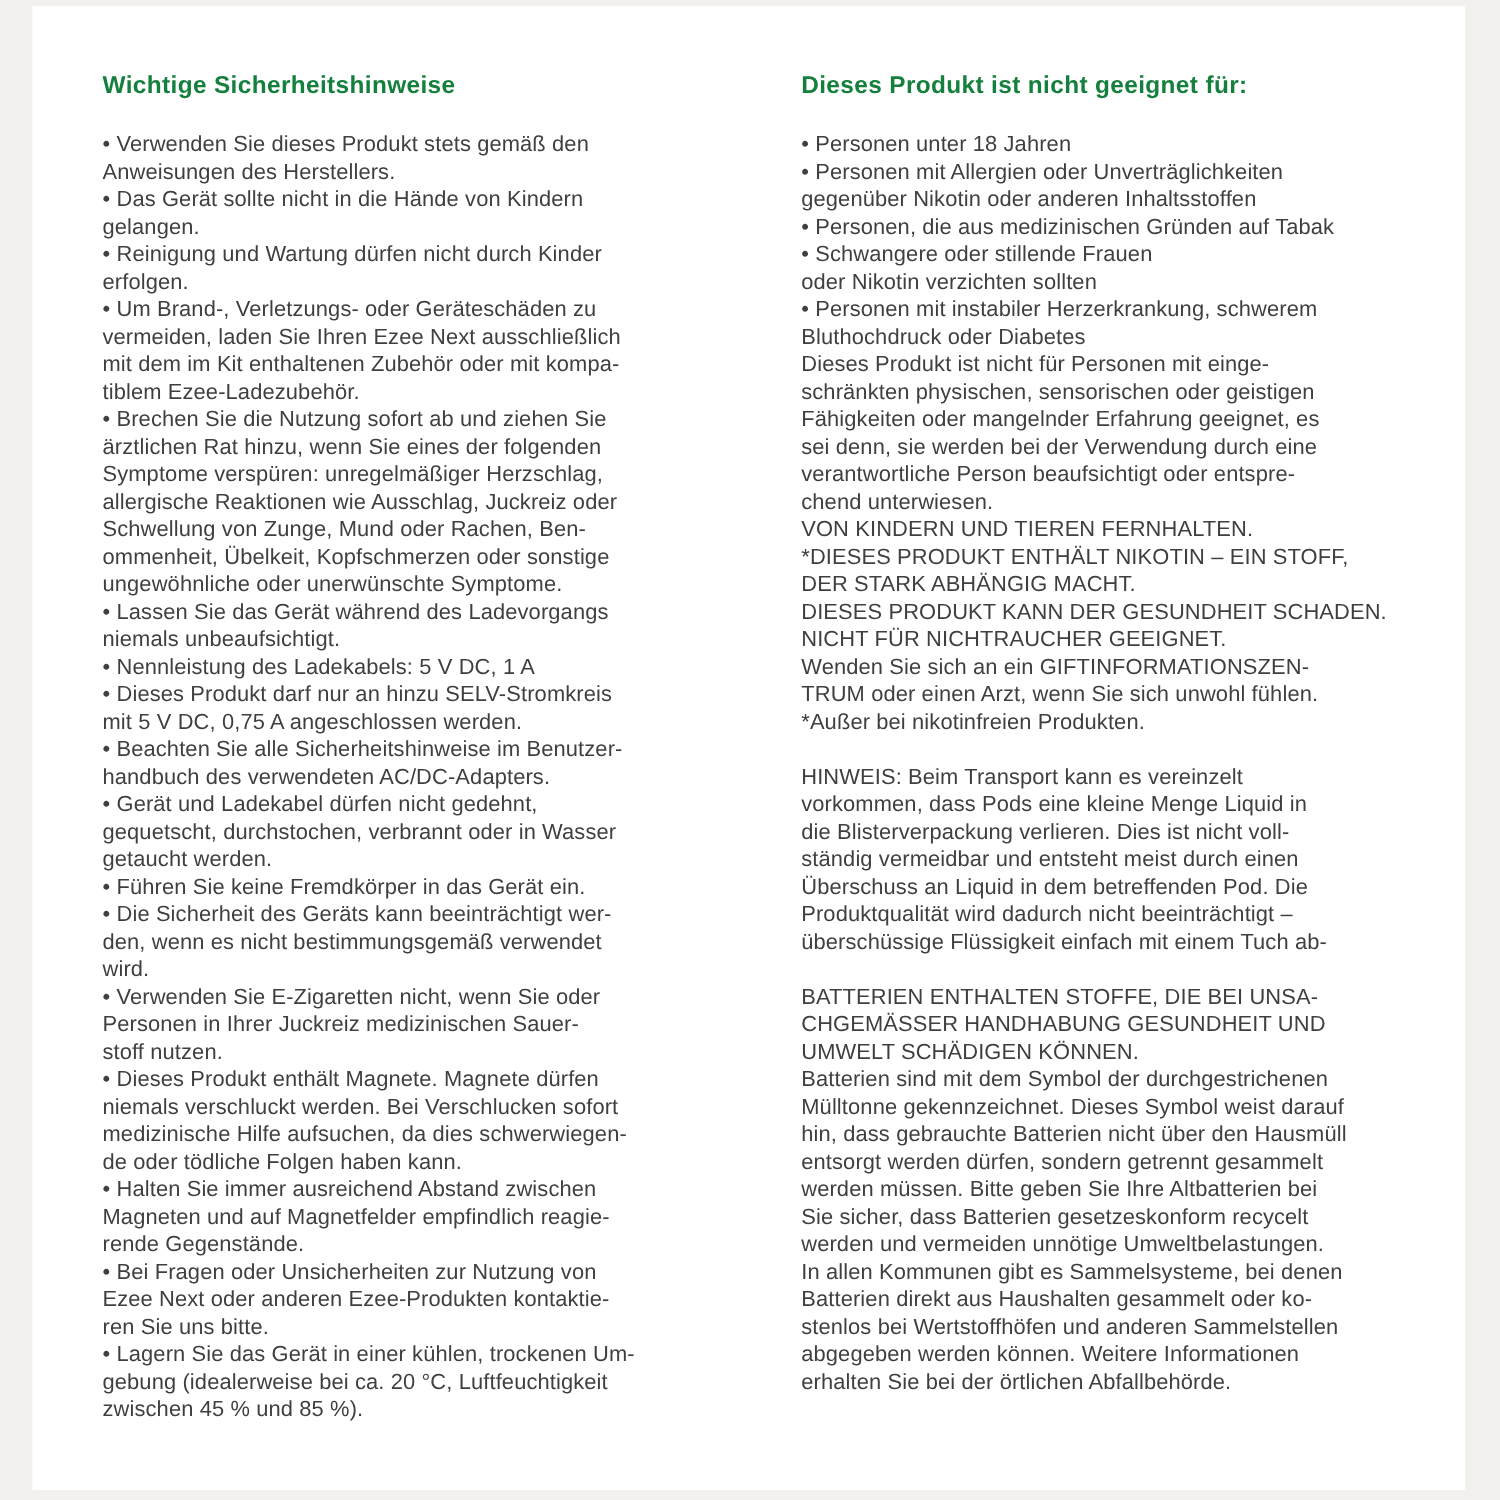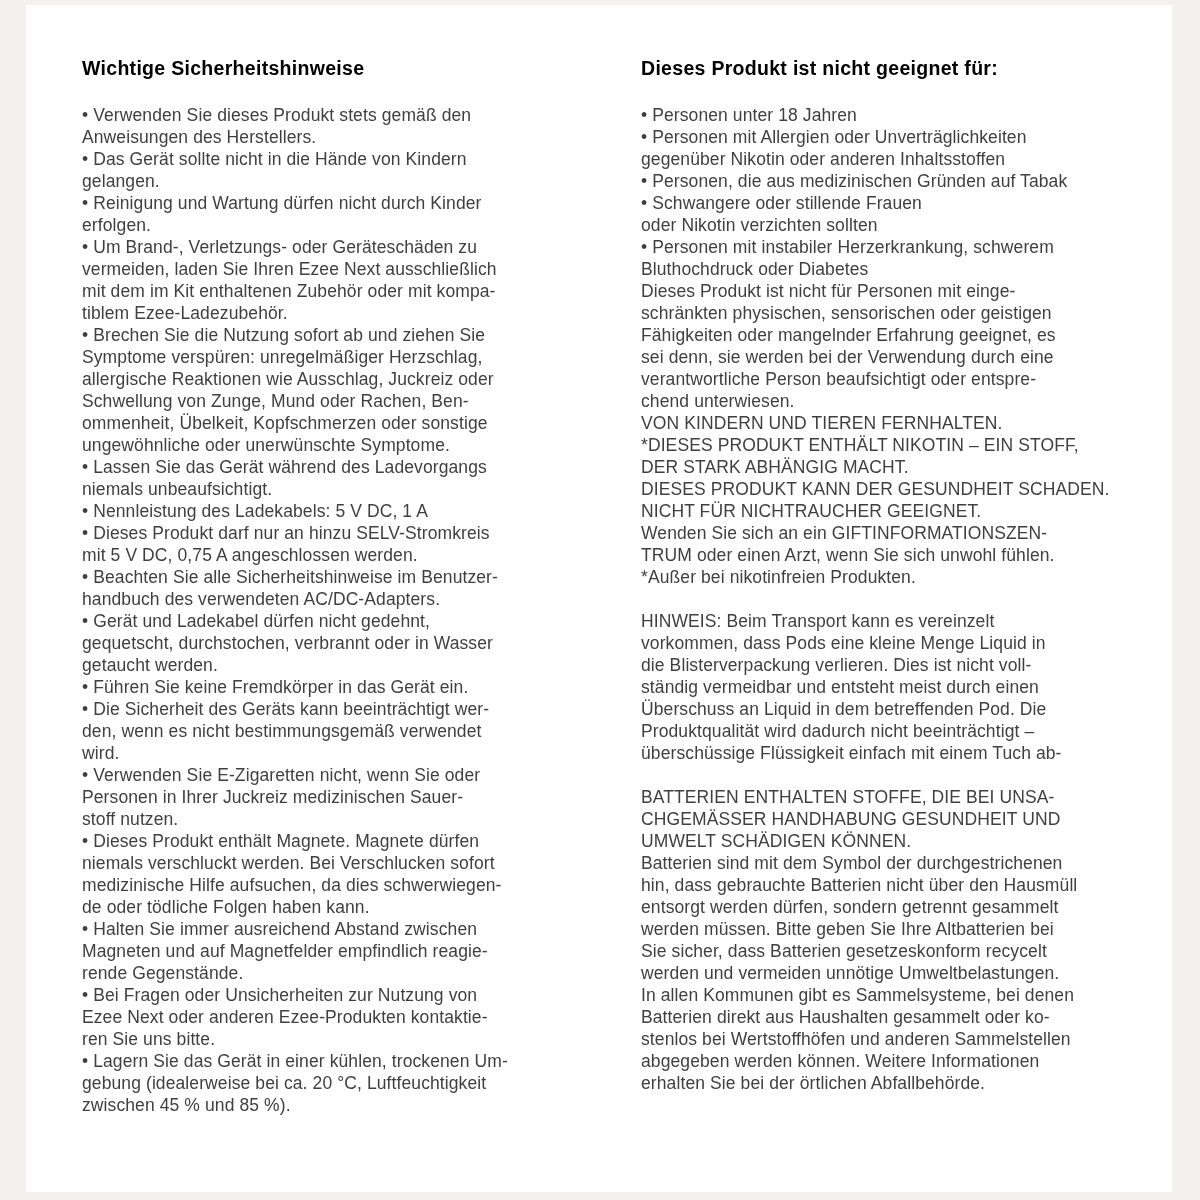--- a/index.html
+++ b/index.html
@@ -27,21 +27,21 @@
     display: flex;
     gap: 62px;
   }
   .column {
     width: 497px;
     flex: 0 0 497px;
   }
   .heading {
     font-size: 19.5px;
     font-weight: bold;
-    color: #000000;
+    color: #15803d;
     letter-spacing: 0.3px;
     line-height: 26px;
     margin-bottom: 23px;
     white-space: nowrap;
   }
   .lines .line {
     font-size: 17.5px;
     color: #3f3f3f;
     line-height: 22px;
     min-height: 22px;
@@ -62,20 +62,21 @@
           <div class="line">Anweisungen des Herstellers.</div>
           <div class="line">• Das Gerät sollte nicht in die Hände von Kindern</div>
           <div class="line">gelangen.</div>
           <div class="line">• Reinigung und Wartung dürfen nicht durch Kinder</div>
           <div class="line">erfolgen.</div>
           <div class="line">• Um Brand-, Verletzungs- oder Geräteschäden zu</div>
           <div class="line">vermeiden, laden Sie Ihren Ezee Next ausschließlich</div>
           <div class="line">mit dem im Kit enthaltenen Zubehör oder mit kompa-</div>
           <div class="line">tiblem Ezee-Ladezubehör.</div>
           <div class="line">• Brechen Sie die Nutzung sofort ab und ziehen Sie</div>
+          <div class="line">ärztlichen Rat hinzu, wenn Sie eines der folgenden</div>
           <div class="line">Symptome verspüren: unregelmäßiger Herzschlag,</div>
           <div class="line">allergische Reaktionen wie Ausschlag, Juckreiz oder</div>
           <div class="line">Schwellung von Zunge, Mund oder Rachen, Ben-</div>
           <div class="line">ommenheit, Übelkeit, Kopfschmerzen oder sonstige</div>
           <div class="line">ungewöhnliche oder unerwünschte Symptome.</div>
           <div class="line">• Lassen Sie das Gerät während des Ladevorgangs</div>
           <div class="line">niemals unbeaufsichtigt.</div>
           <div class="line">• Nennleistung des Ladekabels: 5 V DC, 1 A</div>
           <div class="line">• Dieses Produkt darf nur an hinzu SELV-Stromkreis</div>
           <div class="line">mit 5 V DC, 0,75 A angeschlossen werden.</div>
@@ -138,20 +139,21 @@
           <div class="line">die Blisterverpackung verlieren. Dies ist nicht voll-</div>
           <div class="line">ständig vermeidbar und entsteht meist durch einen</div>
           <div class="line">Überschuss an Liquid in dem betreffenden Pod. Die</div>
           <div class="line">Produktqualität wird dadurch nicht beeinträchtigt –</div>
           <div class="line">überschüssige Flüssigkeit einfach mit einem Tuch ab-</div>
           <div class="line"></div>
           <div class="line">BATTERIEN ENTHALTEN STOFFE, DIE BEI UNSA-</div>
           <div class="line">CHGEMÄSSER HANDHABUNG GESUNDHEIT UND</div>
           <div class="line">UMWELT SCHÄDIGEN KÖNNEN.</div>
           <div class="line">Batterien sind mit dem Symbol der durchgestrichenen</div>
+          <div class="line">Mülltonne gekennzeichnet. Dieses Symbol weist darauf</div>
           <div class="line">hin, dass gebrauchte Batterien nicht über den Hausmüll</div>
           <div class="line">entsorgt werden dürfen, sondern getrennt gesammelt</div>
           <div class="line">werden müssen. Bitte geben Sie Ihre Altbatterien bei</div>
           <div class="line">Sie sicher, dass Batterien gesetzeskonform recycelt</div>
           <div class="line">werden und vermeiden unnötige Umweltbelastungen.</div>
           <div class="line">In allen Kommunen gibt es Sammelsysteme, bei denen</div>
           <div class="line">Batterien direkt aus Haushalten gesammelt oder ko-</div>
           <div class="line">stenlos bei Wertstoffhöfen und anderen Sammelstellen</div>
           <div class="line">abgegeben werden können. Weitere Informationen</div>
           <div class="line">erhalten Sie bei der örtlichen Abfallbehörde.</div>

